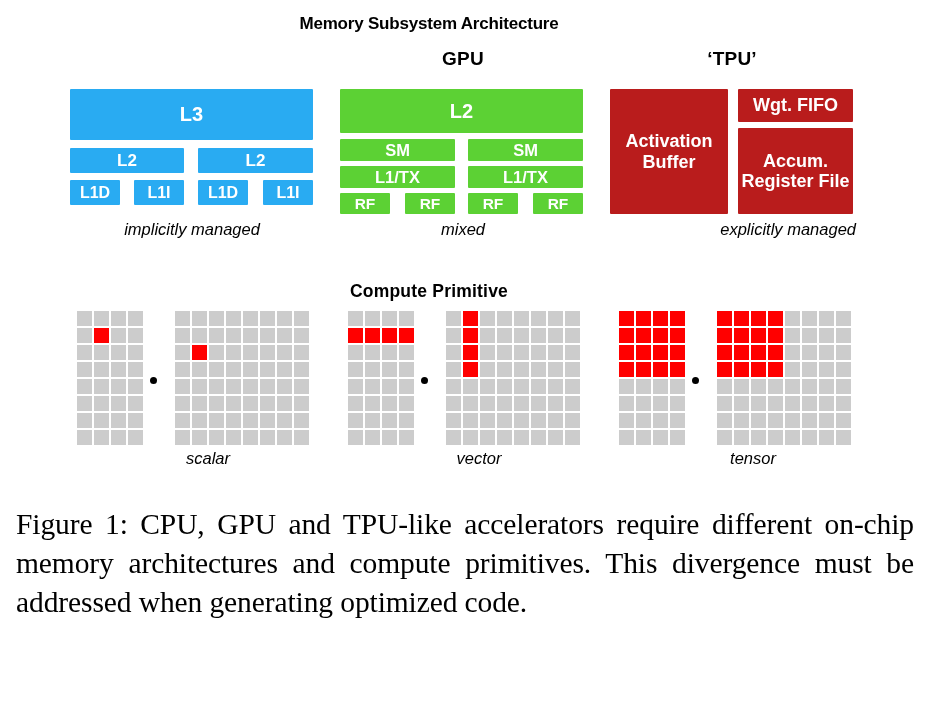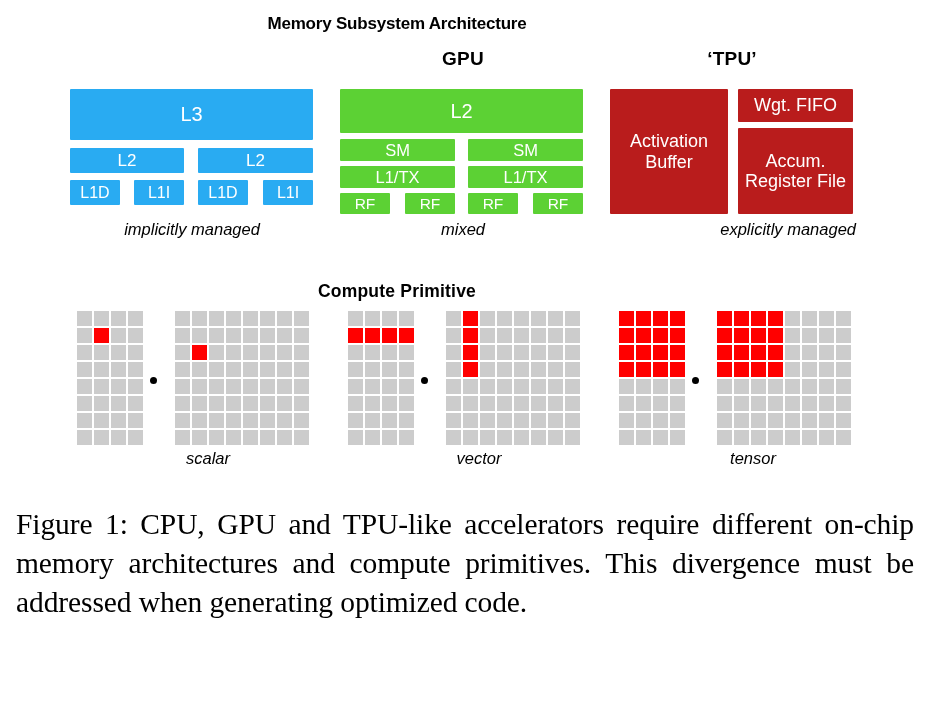--- a/index.html
+++ b/index.html
@@ -25,20 +25,21 @@
   
   .fig-title {
     position: absolute;
     left: 0;
     width: 794px;
     text-align: center;
     font-weight: bold;
     font-size: 17px;
     letter-spacing: -0.2px;
     color: #000;
+    padding-left: 32px;
   }
   #memory-title { top: 14px; }
   #compute-title { top: 281px; font-size: 17.5px; letter-spacing: 0.2px; }
 
   .col-title {
     position: absolute;
     text-align: center;
     font-weight: bold;
     font-size: 19px;
     color: #000;
@@ -65,21 +66,21 @@
 
   
   .mem-block {
     position: absolute;
     box-sizing: border-box;
     display: flex;
     align-items: center;
     justify-content: center;
     text-align: center;
     color: #ffffff;
-    font-weight: normal;
+    font-weight: bold;
     line-height: 1.12;
     border-radius: 1px;
   }
   .blue   { background: #29ABF2; }
   .green  { background: #5CD134; }
   .yellow { background: #b91c1c; }
 
   
   #cpu-l3        { left: 70px;  top: 89px;  width: 243px; height: 51px; font-size: 20px; }
   #cpu-l2-left   { left: 70px;  top: 148px; width: 114px; height: 25px; font-size: 17px; }

